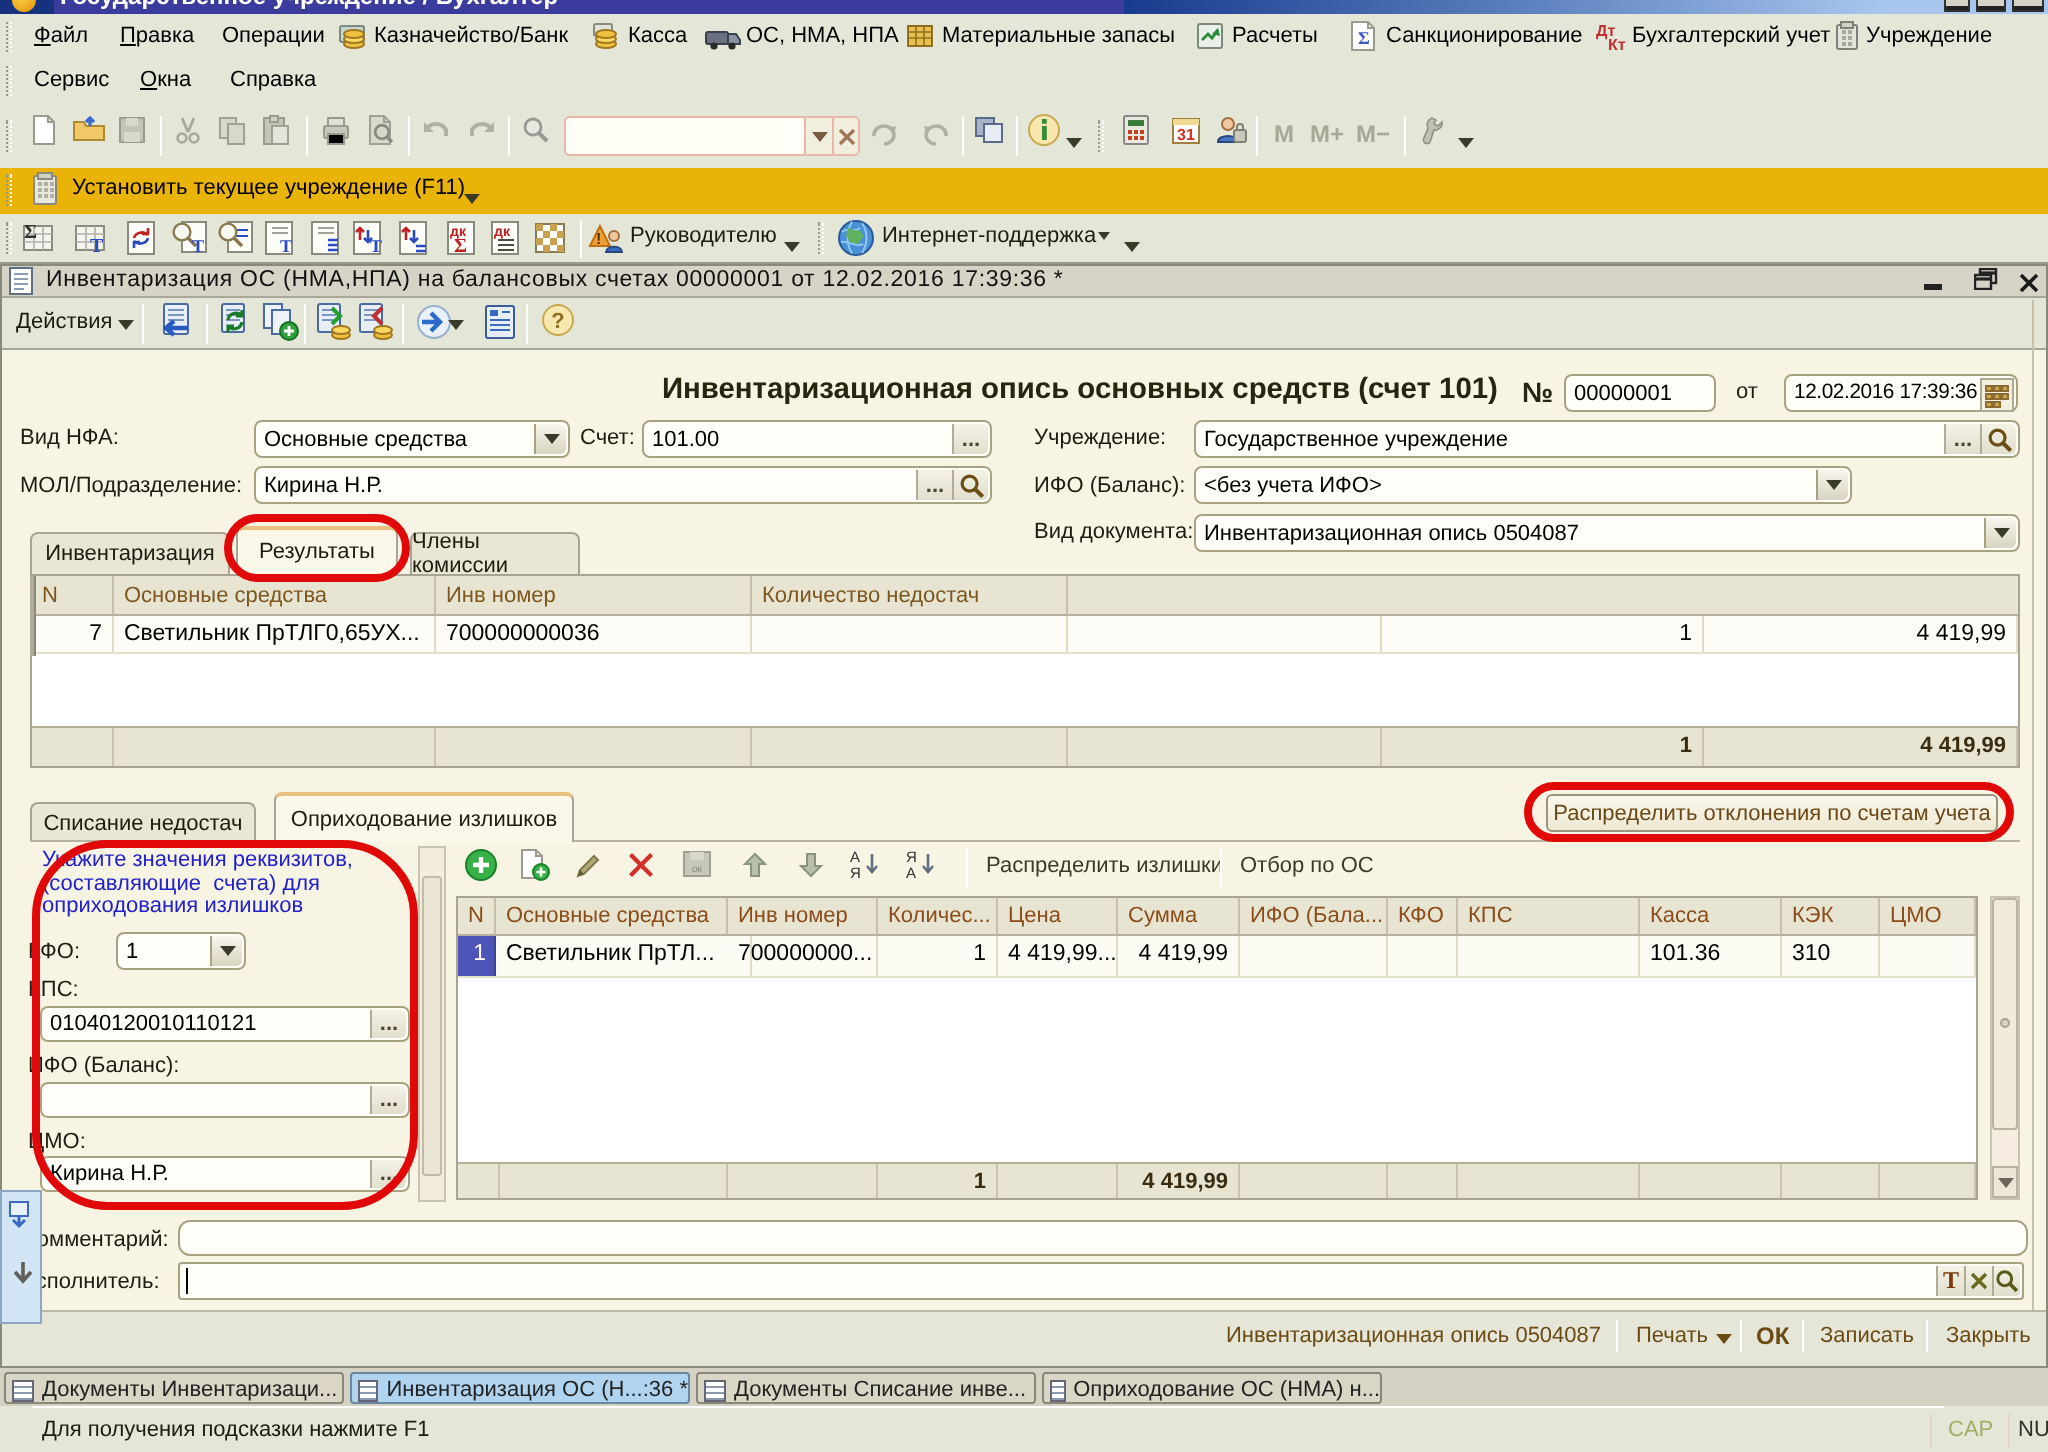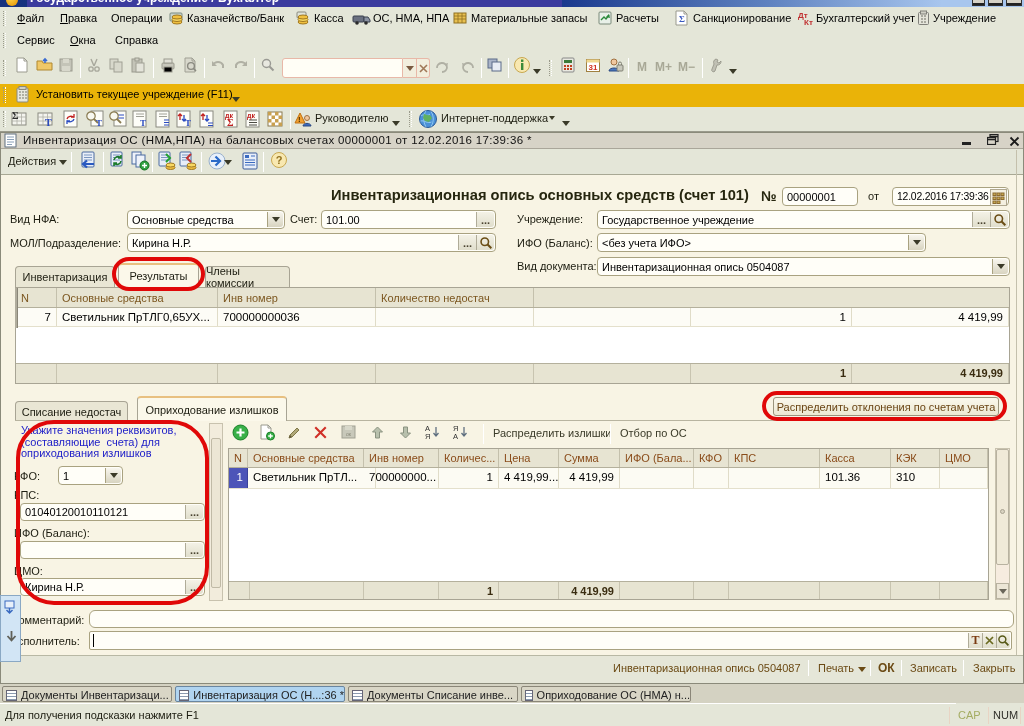--- a/index.html
+++ b/index.html
@@ -805,20 +805,20 @@
       <svg width="15" height="15" viewBox="0 0 15 15">
         <path d="M7.5 1v9m-4-4l4 4.5L11.5 6" fill="none" stroke="#606058" stroke-width="1.8"></path>
       </svg>
     </span>
 </div>
 
 <div class="redoval" style="left:112px;top:257px;width:93px;height:34px;border-radius:17px"></div>
 <div class="redoval" style="left:762px;top:391px;width:245px;height:30px;border-radius:15px"></div>
 <div class="redoval" style="left:16px;top:420px;width:193px;height:185px;border-radius:38px"></div>
 
-<div class="abs" id="statusbar" style="left:0;top:703px;width:956px;height:23px;background:#e4e6d8;border-top:1px solid #fff">
+<div class="abs" id="statusbar" style="left:16px;top:703px;width:956px;height:23px;background:#e4e6d8;border-top:1px solid #fff">
   <span class="abs" style="left:5px;top:5px;color:#1c1c10">Для получения подсказки нажмите F1</span>
   <div class="abs" style="left:949px;top:3px;width:1px;height:17px;background:#e8d4c4"></div>
   <div class="abs" style="left:988px;top:3px;width:1px;height:17px;background:#e8d4c4"></div>
   <div class="abs" style="left:1020px;top:3px;width:1px;height:17px;background:#e8d4c4"></div>
   <span class="abs" style="left:958px;top:5px;color:#a4ac62">CAP</span>
   <span class="abs" style="left:993px;top:5px;color:#30302a">NUM</span>
 </div>
 
 </body></html>

